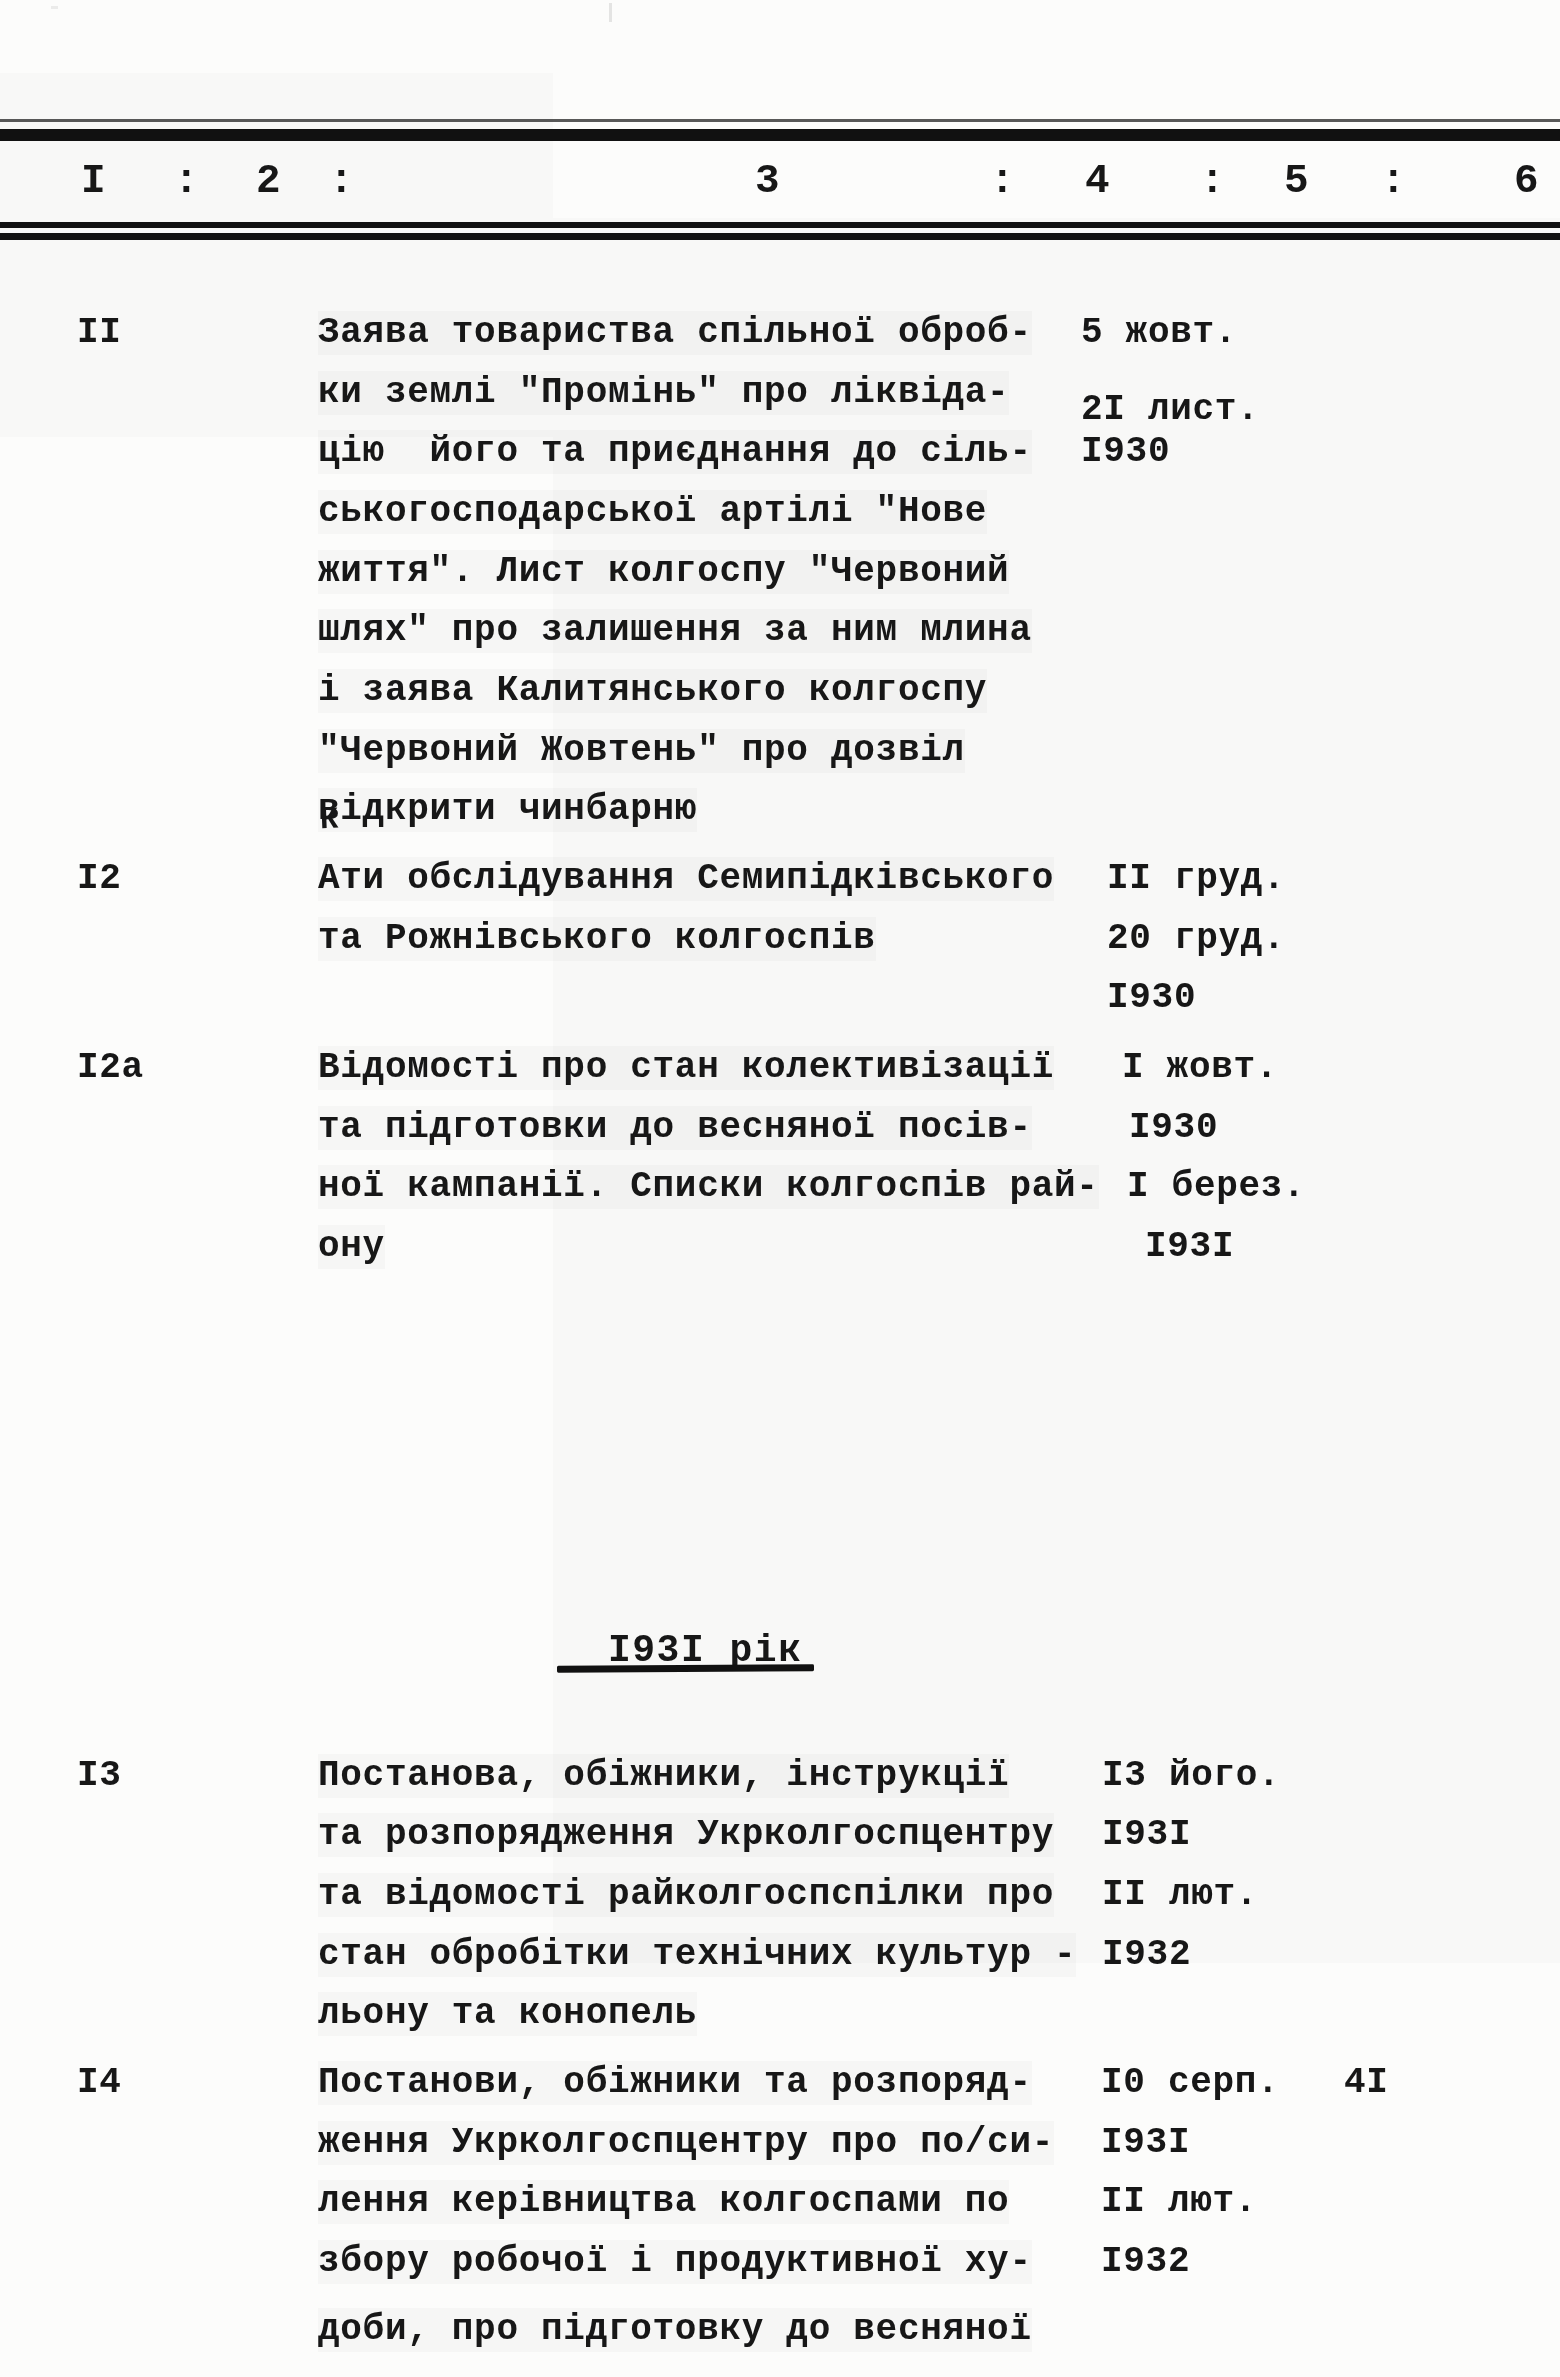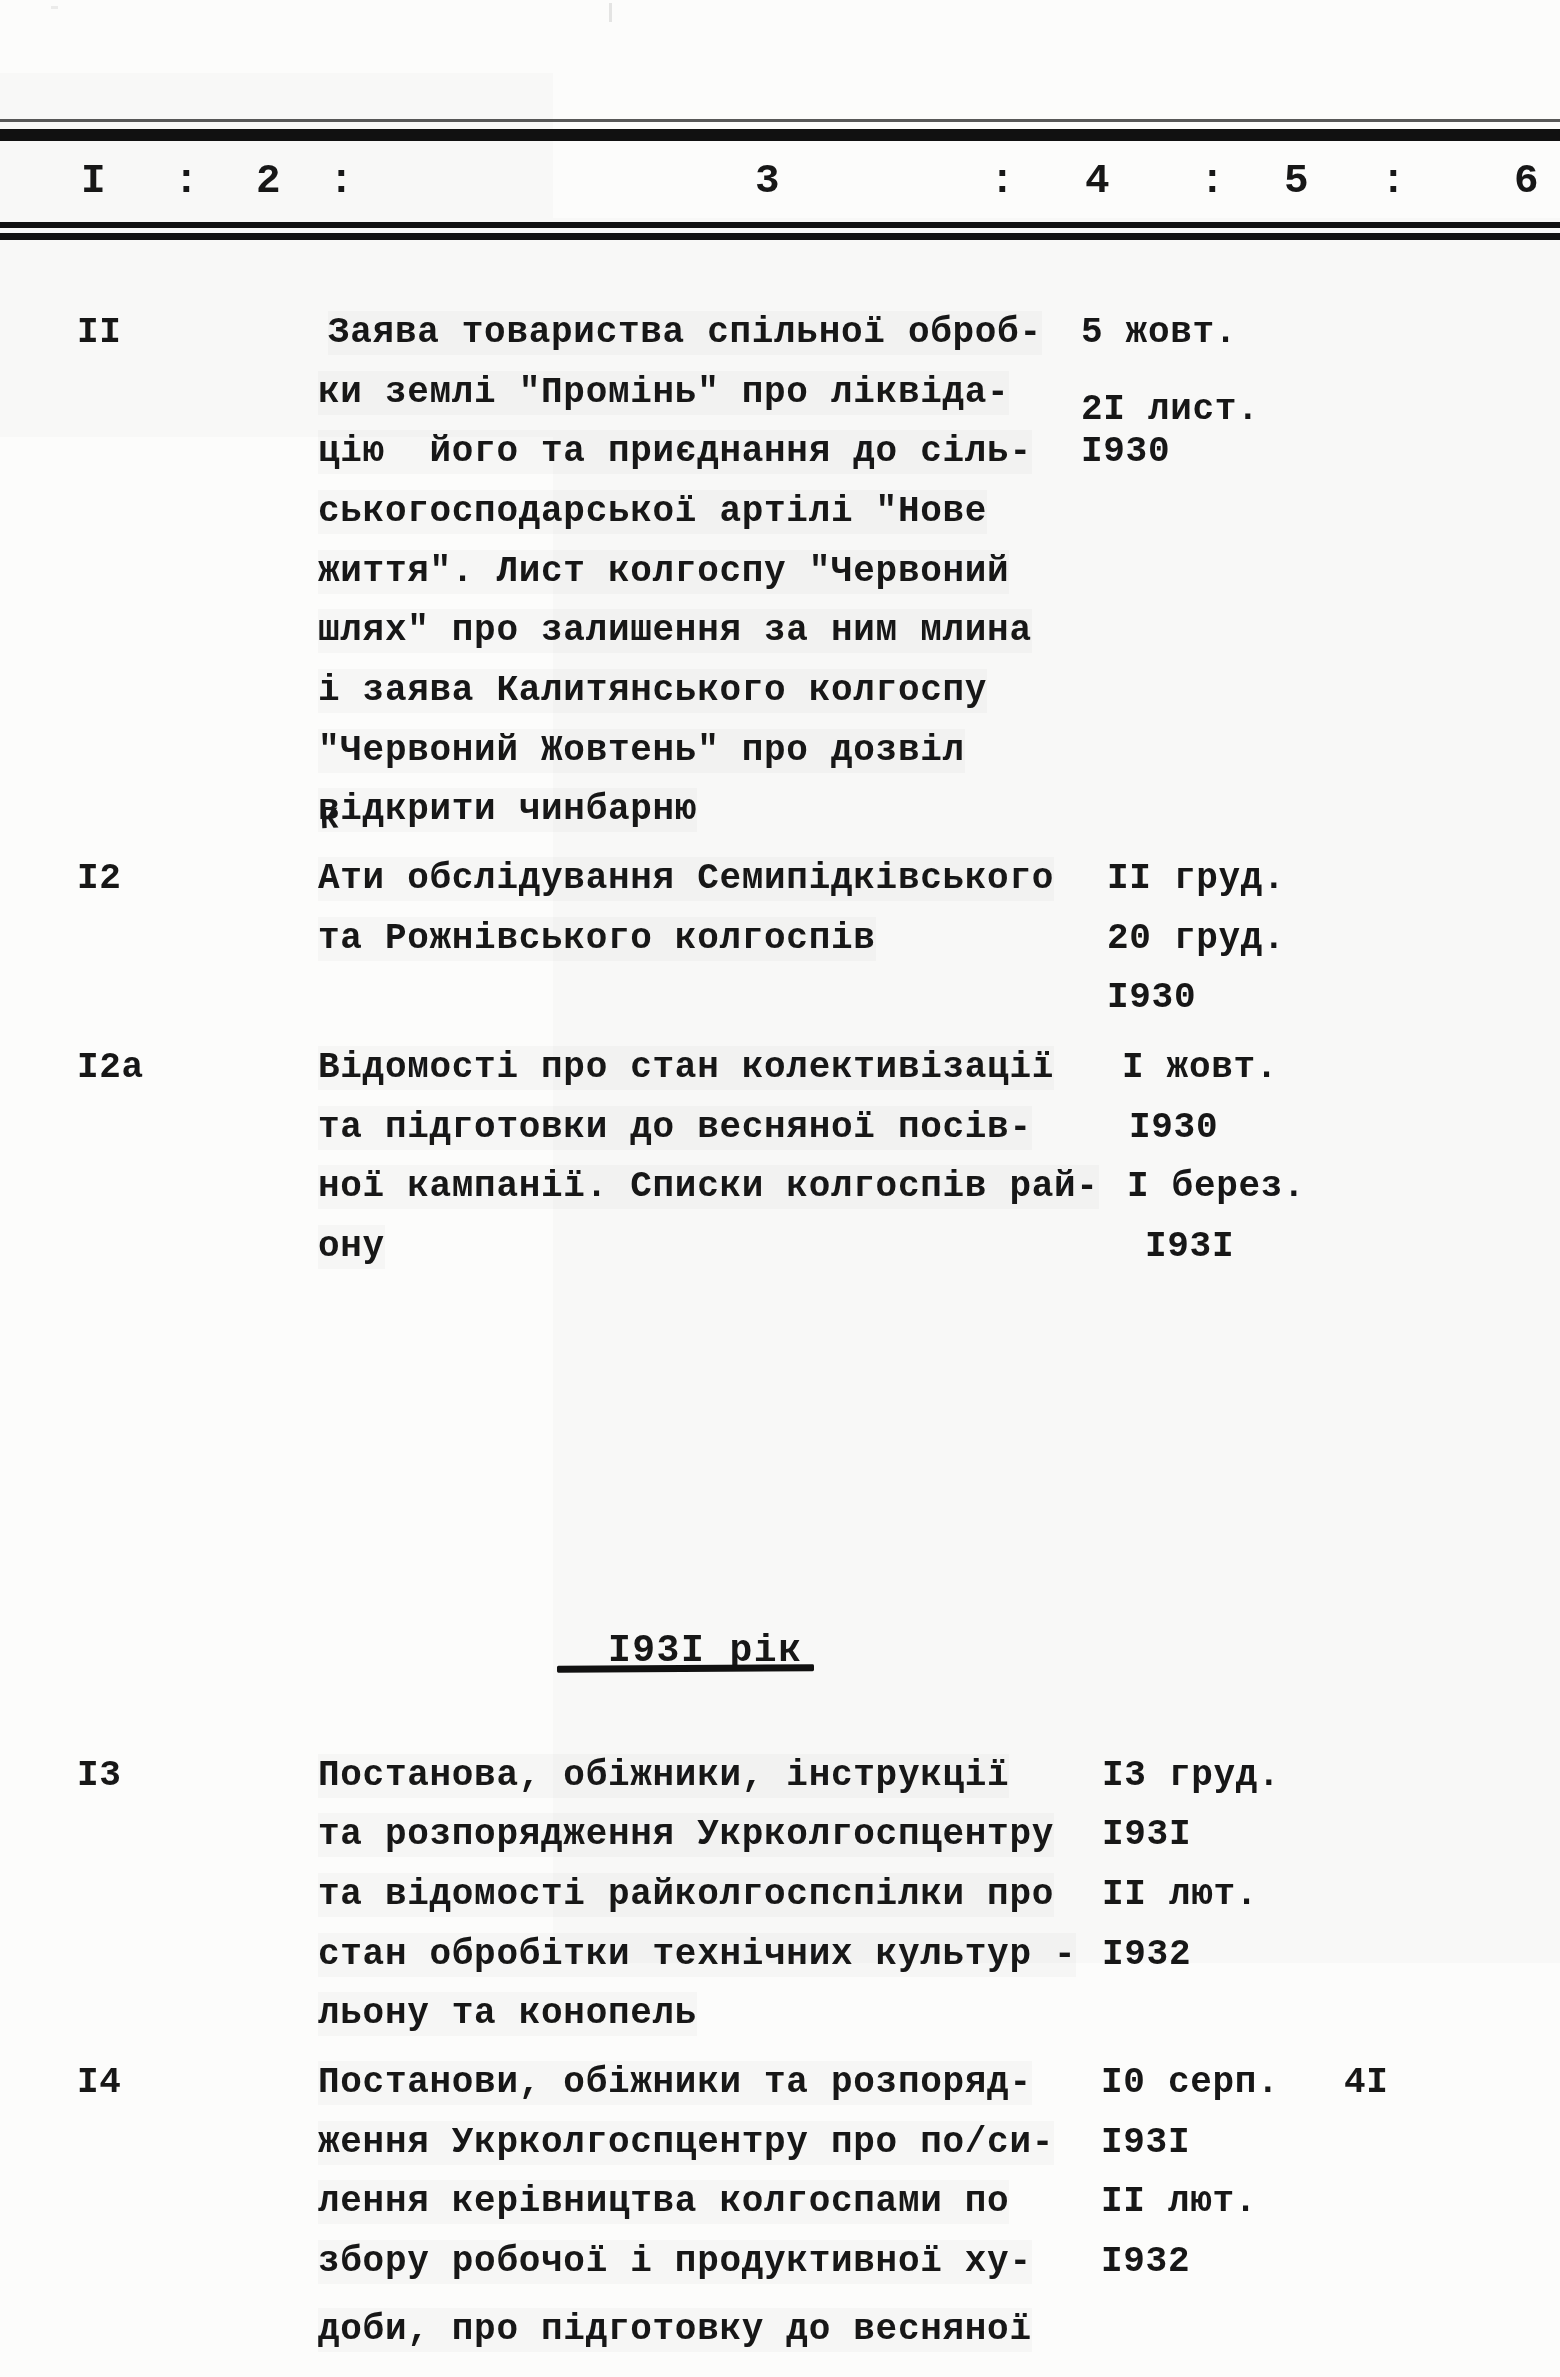--- a/index.html
+++ b/index.html
@@ -74,21 +74,21 @@
     </div>
 
   <div class="rule" style="top:222px;height:5.8px;"></div>
   <div class="rule" style="top:233px;height:7.3px;"></div>
 
   <div class="yheading" style="left:608px;top:1620px;">I93I рік</div>
   <div class="yunderline" style="left:557px;top:1665px;width:257px;"></div>
 
   <div id="entries">
       <div class="num" style="left: 77px; top: 311px;">II</div>
-      <div class="tline" style="left: 328px; top: 311px; text-align: center;">Заява товариства спільної оброб-</div>
+      <div class="tline" style="left: 318px; top: 311px; text-align: center;">Заява товариства спільної оброб-</div>
       <div class="tline" style="left: 318px; top: 371px;">ки землі "Промінь" про ліквіда-</div>
       <div class="tline" style="left: 318px; top: 430px;">цію  його та приєднання до сіль-</div>
       <div class="tline" style="left: 318px; top: 490px;">ськогосподарської артілі "Нове</div>
       <div class="tline" style="left: 318px; top: 550px;">життя". Лист колгоспу "Червоний</div>
       <div class="tline" style="left: 318px; top: 609px;">шлях" про залишення за ним млина</div>
       <div class="tline" style="left: 318px; top: 669px;">і заява Калитянського колгоспу</div>
       <div class="tline" style="left: 318px; top: 729px;">"Червоний Жовтень" про дозвіл</div>
       <div class="tline" style="left: 318px; top: 788px;">відкрити чинбарню</div>
       <div class="dline" style="left: 1081px; top: 311px;">5 жовт.</div>
       <div class="dline" style="left: 1081px; top: 388px;">2I лист.</div>
@@ -108,21 +108,21 @@
       <div class="dline" style="left: 1107px; top: 1046px; margin-left: 15px;">I жовт.</div>
       <div class="dline" style="left: 1129px; top: 1106px;">I930</div>
       <div class="dline" style="left: 1127px; top: 1165px;">I берез.</div>
       <div class="dline" style="left: 1145px; top: 1225px;">I93I</div>
       <div class="num" style="left: 77px; top: 1754px;">I3</div>
       <div class="tline" style="left: 318px; top: 1754px;">Постанова, обіжники, інструкції</div>
       <div class="tline" style="left: 318px; top: 1813px;">та розпорядження Укрколгоспцентру</div>
       <div class="tline" style="left: 318px; top: 1873px;">та відомості райколгоспспілки про</div>
       <div class="tline" style="left: 318px; top: 1933px;">стан обробітки технічних культур -</div>
       <div class="tline" style="left: 318px; top: 1992px;">льону та конопель</div>
-      <div class="dline" style="left: 1102px; top: 1754px;">I3 груд.</div>
+      <div class="dline" style="left: 1102px; top: 1754px;">I3 його.</div>
       <div class="dline" style="left: 1102px; top: 1813px;">I93I</div>
       <div class="dline" style="left: 1102px; top: 1873px;">II лют.</div>
       <div class="dline" style="left: 1102px; top: 1933px;">I932</div>
       <div class="num" style="left: 77px; top: 2061px;">I4</div>
       <div class="tline" style="left: 318px; top: 2061px;">Постанови, обіжники та розпоряд-</div>
       <div class="tline" style="left: 318px; top: 2121px;">ження Укрколгоспцентру про по/си-</div>
       <div class="tline" style="left: 318px; top: 2180px;">лення керівництва колгоспами по</div>
       <div class="tline" style="left: 318px; top: 2240px;">збору робочої і продуктивної ху-</div>
       <div class="tline" style="left: 318px; top: 2300px; margin-top: 8px;">доби, про підготовку до весняної</div>
       <div class="dline" style="left: 1101px; top: 2061px;">I0 серп.</div>

